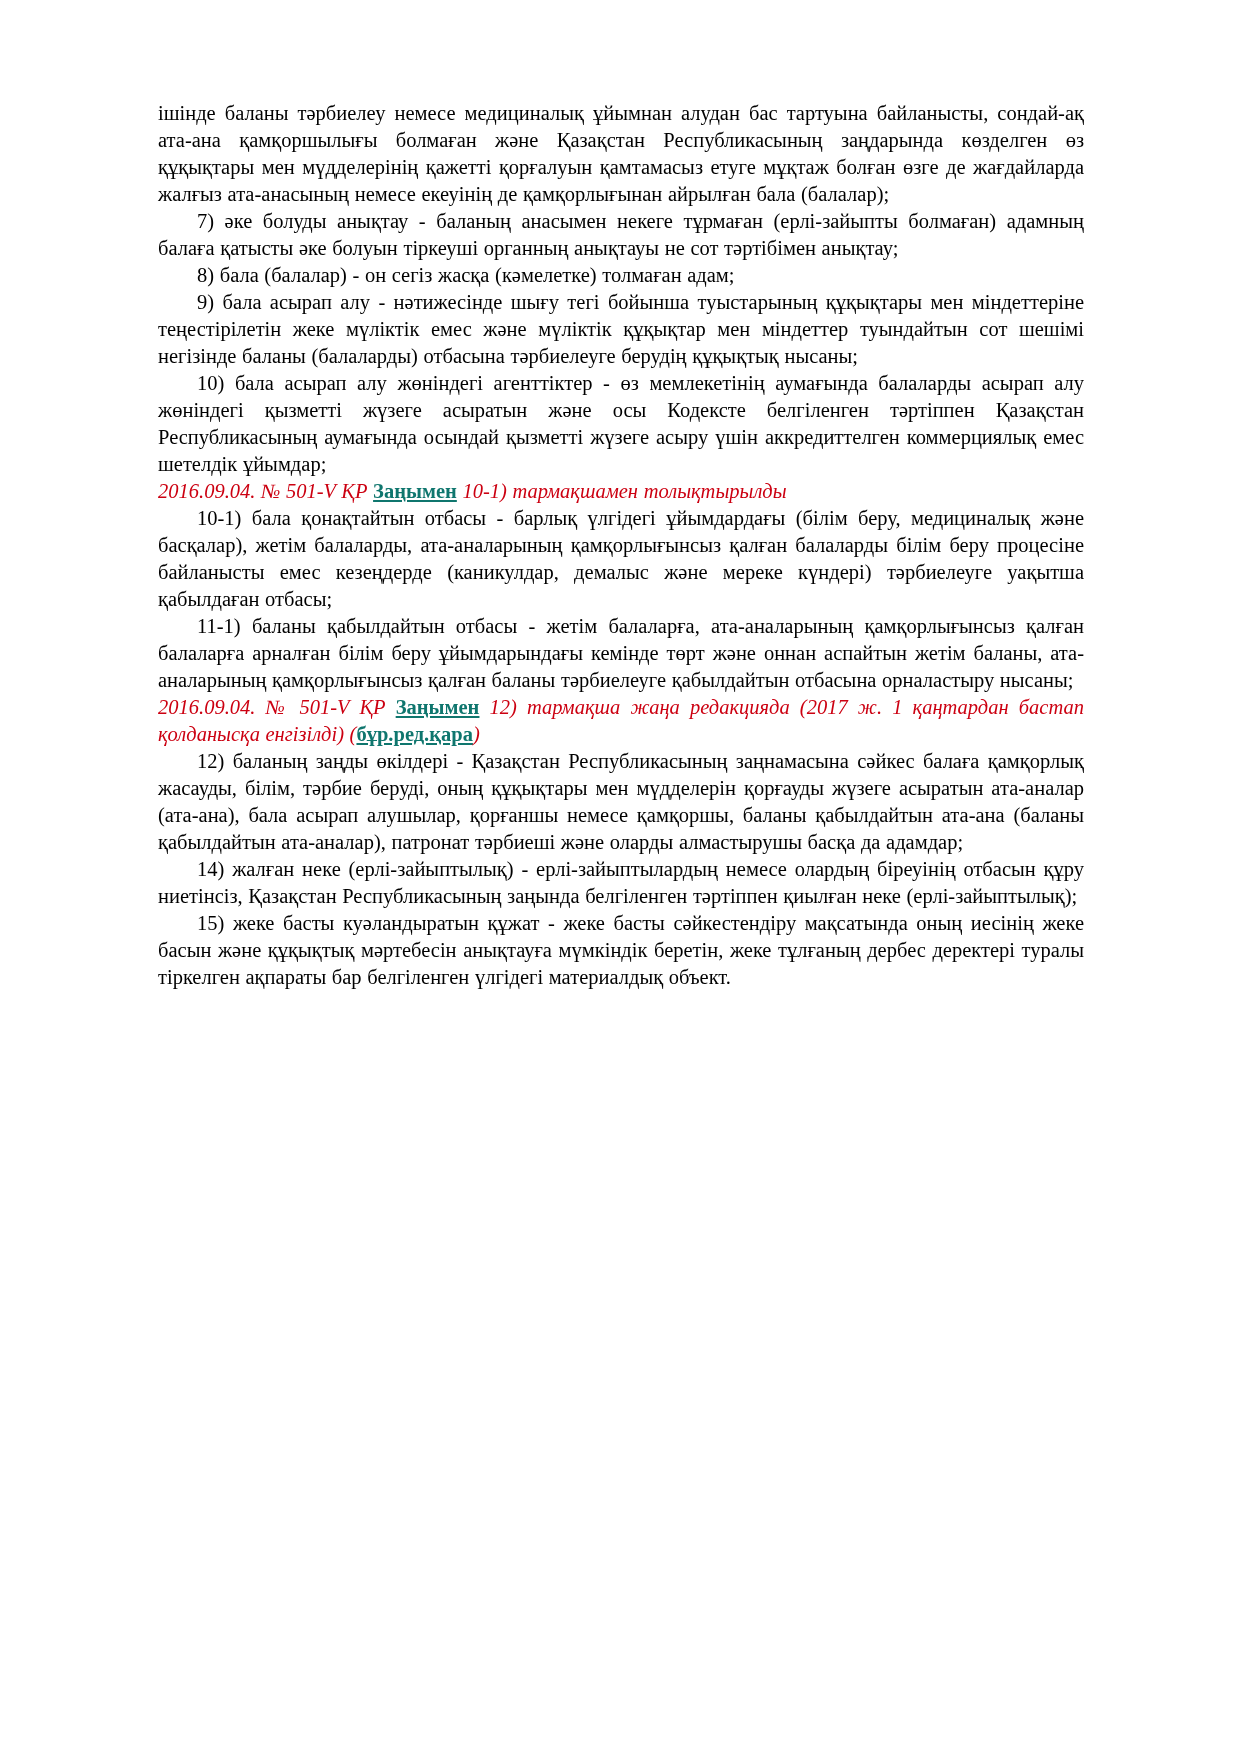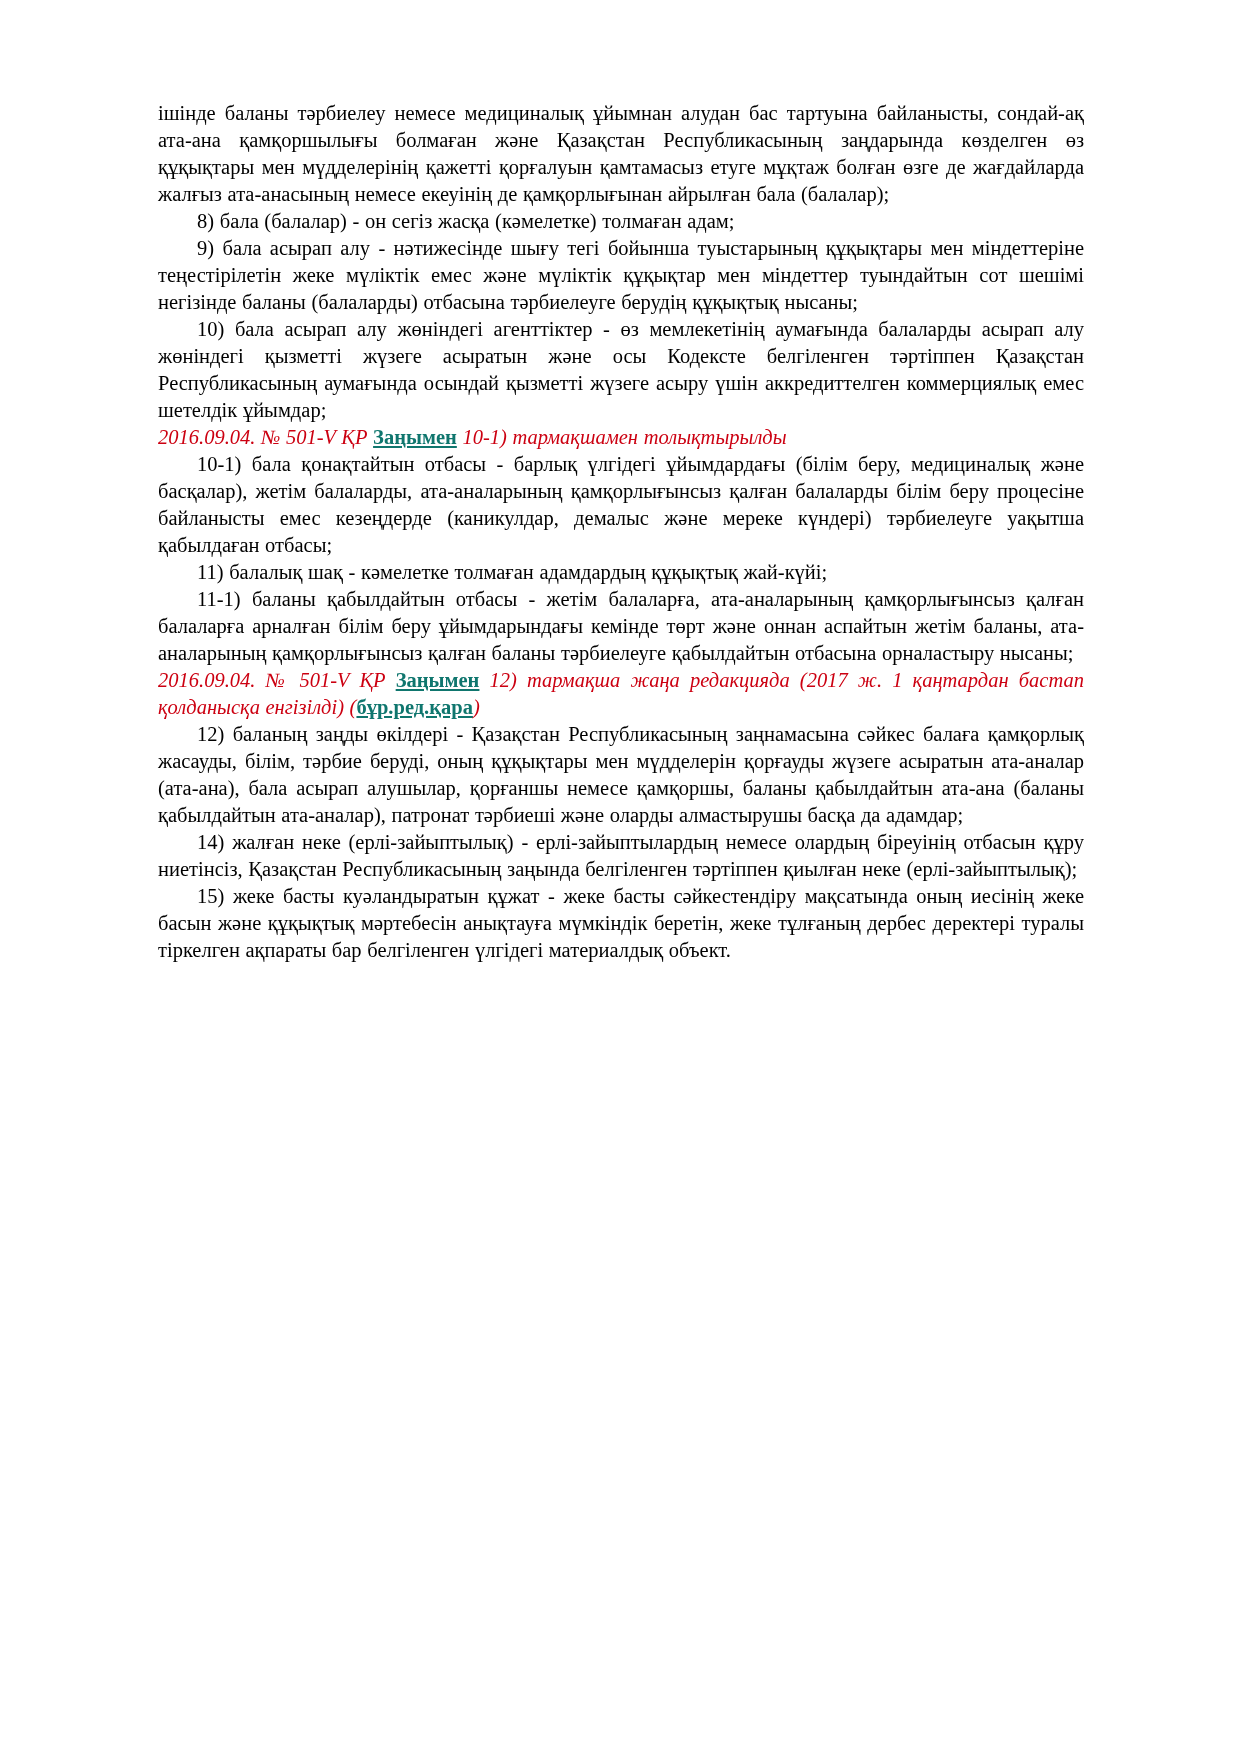--- a/index.html
+++ b/index.html
@@ -38,25 +38,25 @@
     text-decoration: underline;
     cursor: pointer;
   }
 </style>
 </head>
 <body>
 
 <div class="page">
   <div class="content">
       <p class="body-para no-indent"><span>ішінде баланы тәрбиелеу немесе медициналық ұйымнан алудан бас тартуына байланысты, сондай-ақ ата-ана қамқоршылығы болмаған және Қазақстан Республикасының заңдарында көзделген өз құқықтары мен мүдделерінің қажетті қорғалуын қамтамасыз етуге мұқтаж болған өзге де жағдайларда жалғыз ата-анасының немесе екеуінің де қамқорлығынан айрылған бала (балалар);</span></p>
+      <p class="body-para"><span>7) әке болуды анықтау - баланың анасымен некеге тұрмаған (ерлі-зайыпты болмаған) адамның балаға қатысты әке болуын тіркеуші органның анықтауы не сот тәртібімен анықтау;</span></p>
       <p class="body-para"><span>8) бала (балалар) - он сегіз жасқа (кәмелетке) толмаған адам;</span></p>
       <p class="body-para"><span>9) бала асырап алу - нәтижесінде шығу тегі бойынша туыстарының құқықтары мен міндеттеріне теңестірілетін жеке мүліктік емес және мүліктік құқықтар мен міндеттер туындайтын сот шешімі негізінде баланы (балаларды) отбасына тәрбиелеуге берудің құқықтық нысаны;</span></p>
       <p class="body-para"><span>10) бала асырап алу жөніндегі агенттіктер - өз мемлекетінің аумағында балаларды асырап алу жөніндегі қызметті жүзеге асыратын және осы Кодексте белгіленген тәртіппен Қазақстан Республикасының аумағында осындай қызметті жүзеге асыру үшін аккредиттелген коммерциялық емес шетелдік ұйымдар;</span></p>
       <p class="amendment"><span>2016.09.04. № 501-V ҚР </span><a class="law-link" href="#">Заңымен</a><span> 10-1) тармақшамен толықтырылды</span></p>
       <p class="body-para"><span>10-1) бала қонақтайтын отбасы - барлық үлгідегі ұйымдардағы (білім беру, медициналық және басқалар), жетім балаларды, ата-аналарының қамқорлығынсыз қалған балаларды білім беру процесіне байланысты емес кезеңдерде (каникулдар, демалыс және мереке күндері) тәрбиелеуге уақытша қабылдаған отбасы;</span></p>
-      <p class="body-para"><span>11) балалық шақ - кәмелетке толмаған адамдардың құқықтық жай-күйі;</span></p>
       <p class="body-para"><span>11-1) баланы қабылдайтын отбасы - жетім балаларға, ата-аналарының қамқорлығынсыз қалған балаларға арналған білім беру ұйымдарындағы кемінде төрт және оннан аспайтын жетім баланы, ата-аналарының қамқорлығынсыз қалған баланы тәрбиелеуге қабылдайтын отбасына орналастыру нысаны;</span></p>
       <p class="amendment"><span>2016.09.04. № 501-V ҚР </span><a class="law-link" href="#">Заңымен</a><span> 12) тармақша жаңа редакцияда (2017 ж. 1 қаңтардан бастап қолданысқа енгізілді) (</span><a class="law-link" href="#">бұр.ред.қара</a><span>)</span></p>
       <p class="body-para"><span>12) баланың заңды өкілдері - Қазақстан Республикасының заңнамасына сәйкес балаға қамқорлық жасауды, білім, тәрбие беруді, оның құқықтары мен мүдделерін қорғауды жүзеге асыратын ата-аналар (ата-ана), бала асырап алушылар, қорғаншы немесе қамқоршы, баланы қабылдайтын ата-ана (баланы қабылдайтын ата-аналар), патронат тәрбиеші және оларды алмастырушы басқа да адамдар;</span></p>
       <p class="body-para"><span>14) жалған неке (ерлі-зайыптылық) - ерлі-зайыптылардың немесе олардың біреуінің отбасын құру ниетінсіз, Қазақстан Республикасының заңында белгіленген тәртіппен қиылған неке (ерлі-зайыптылық);</span></p>
       <p class="body-para"><span>15) жеке басты куәландыратын құжат - жеке басты сәйкестендіру мақсатында оның иесінің жеке басын және құқықтық мәртебесін анықтауға мүмкіндік беретін, жеке тұлғаның дербес деректері туралы тіркелген ақпараты бар белгіленген үлгідегі материалдық объект.</span></p>
     </div>
 </div>
 
 </body></html>

